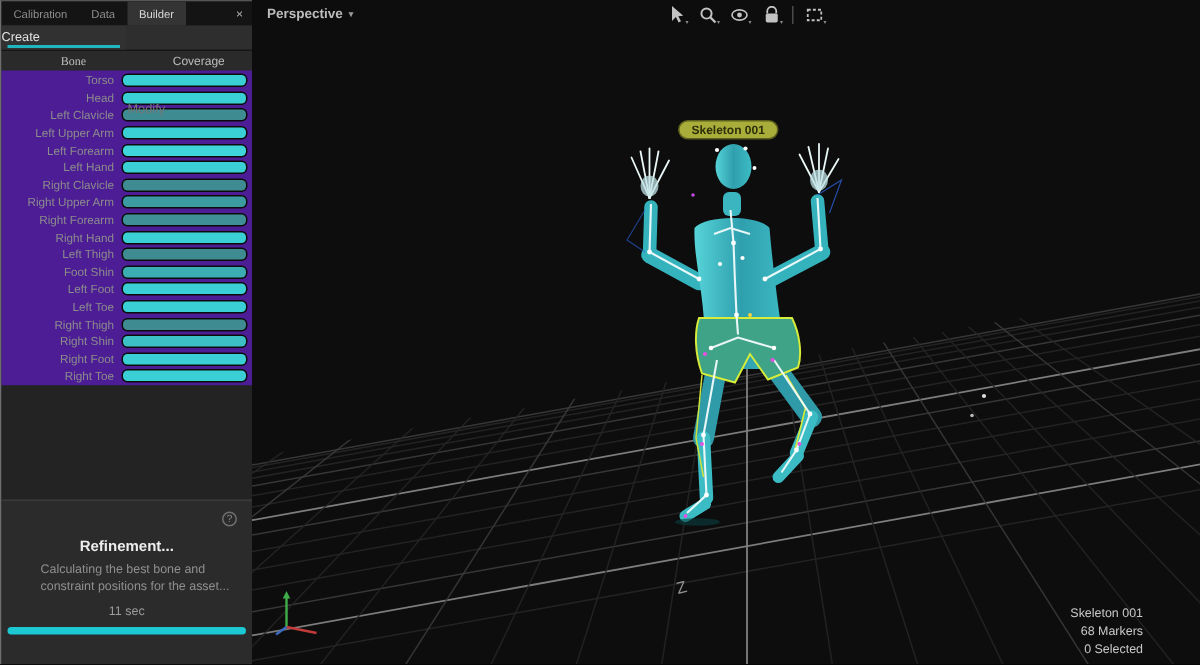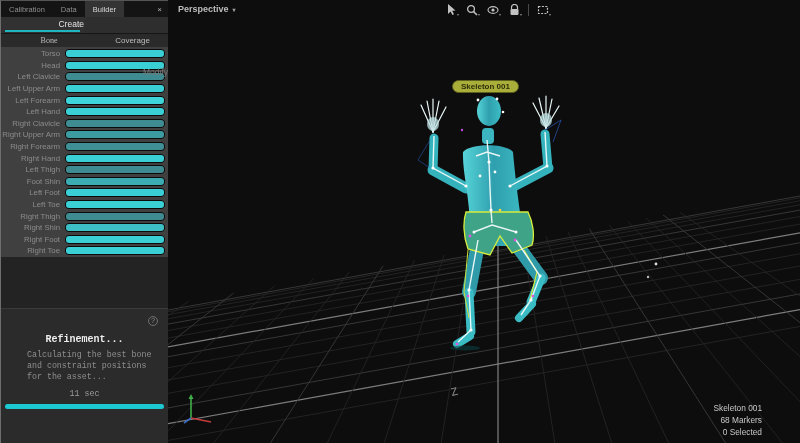--- a/index.html
+++ b/index.html
@@ -9,34 +9,34 @@
 
   
   .left-panel { position:absolute; left:0; top:0; width:168px; height:443px;
     background:#232323; border-left:1px solid #6e6e6e; border-top:1px solid #555;
     display:flex; flex-direction:column; }
   .tab-bar { height:16px; background:#141414; display:flex; align-items:stretch; font-size:7.5px; flex:0 0 auto; }
   .tab { padding:0 8px; color:#8f8f8f; display:flex; align-items:center; cursor:default; }
   .tab.active { background:#343434; color:#d8d8d8;text-align:center; }
   .tab-close { margin-left:auto; padding:0 6px; color:#b5b5b5; font-size:8px; display:flex; align-items:center; }
   .subtabs { height:17px; display:flex; flex:0 0 auto; background:#2e2e2e; border-bottom:1px solid #161616; }
-  .subtab { flex:1; text-align:right; line-height:15px; font-size:8.5px; color:#767676; position:relative; background:#282828; }
+  .subtab { flex:1; text-align:left; line-height:15px; font-size:8.5px; color:#767676; position:relative; background:#282828; }
   .subtab + .subtab { border-left:1px solid #1d1d1d;margin-top:48px; }
   .subtab.active { color:#e4e4e4; background:#313131; }
   .subtab.active::after { content:""; position:absolute; left:4px; right:4px; bottom:1px; height:2px; background:#1fb6c0; }
   .col-header { display:flex; height:13px; align-items:center; font-size:8px; color:#bdbdbd; background:#2a2a2a; flex:0 0 auto; }
   .col-header .c1 { width:96px; text-align:center;font-family:Liberation Serif, serif; }
   .col-header .c2 { flex:1; text-align:center; }
-  .bone-list { padding:1px 3px 0 0; background:#404040; flex:0 0 auto; }
+  .bone-list { padding:1px 3px 0 16px; background:#4c1d95; flex:0 0 auto; }
   .bone-row { display:flex; align-items:center; height:11.6px; }
   .bone-label { width:64px; text-align:right; font-size:7.8px; color:#8c8c8c; padding-right:5px; white-space:nowrap; }
   .bar-track { flex:1; height:9px; border:1px solid #0b0b0b; border-radius:4px; background:#181818; }
   .bar-fill { display:block; height:100%; width:100%; border-radius:3px; }
   .panel-spacer { flex:1 1 auto; background:#232323; }
-  .refine { position:relative; height:135px; background:#2b2b2b; border-top:1px solid #3a3a3a; flex:0 0 auto;font-family:Liberation Mono, monospace; }
+  .refine { position:relative; height:110px; background:#2b2b2b; border-top:1px solid #3a3a3a; flex:0 0 auto; }
   .help-icon { position:absolute; top:7px; right:10px; width:10px; height:10px; border:1px solid #6f6f6f;
     border-radius:50%; color:#8a8a8a; font-size:7px; text-align:center; line-height:9px; }
   .refine-title { text-align:center; font-size:10px; color:#ededed; font-weight:bold; padding-top:25px; }
   .refine-desc { font-size:8.3px; color:#8f8f8f; margin:4px 10px 0 26px; line-height:1.35; }
   .refine-elapsed { text-align:center; font-size:8.3px; color:#9c9c9c; margin-top:6px; }
   .progress-track { margin:6px 4px 0; height:5px; border-radius:3px; background:#143d40; }
   .progress-fill { height:100%; width:100%; border-radius:3px; background:#1cc8d2; }
   .refine-actions { display:flex; justify-content:flex-end; align-items:center; gap:7px; margin:7px 10px 0 0; font-size:9px; font-weight:bold; }
   .refine-actions .lnk { color:#1fc0ca; cursor:pointer; }
   .refine-actions .sep { color:#5a5a5a; font-weight:normal; }

